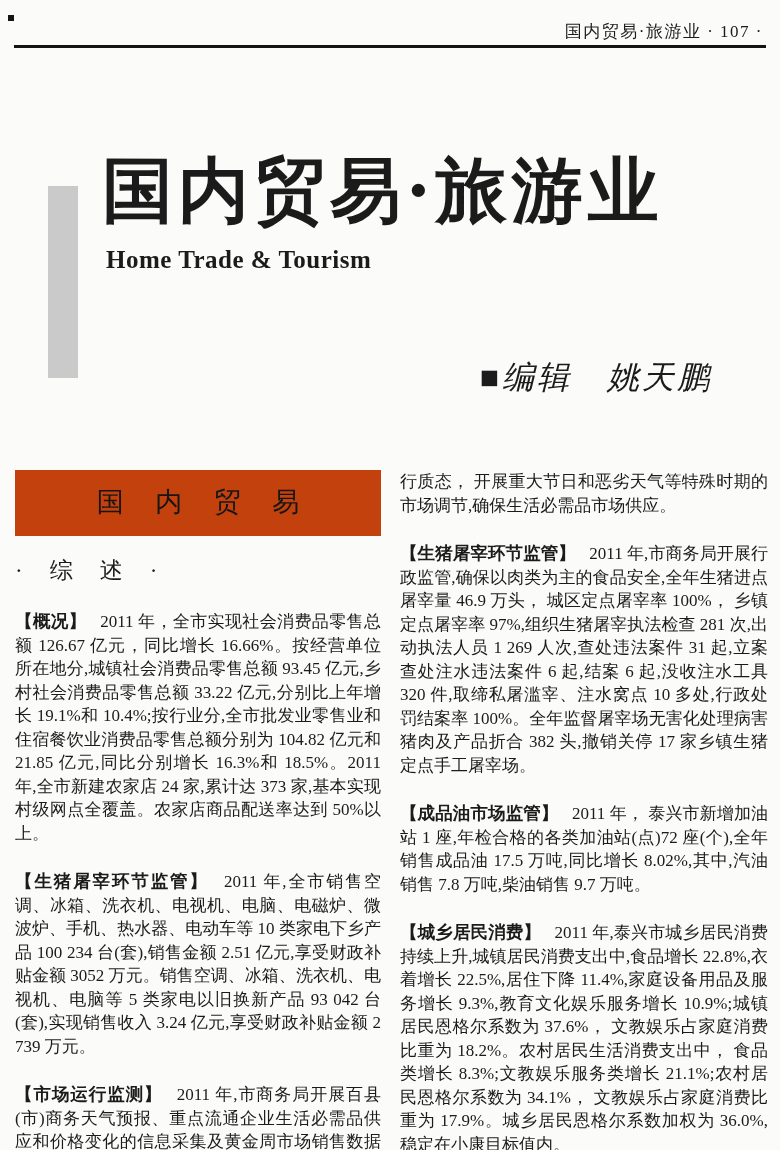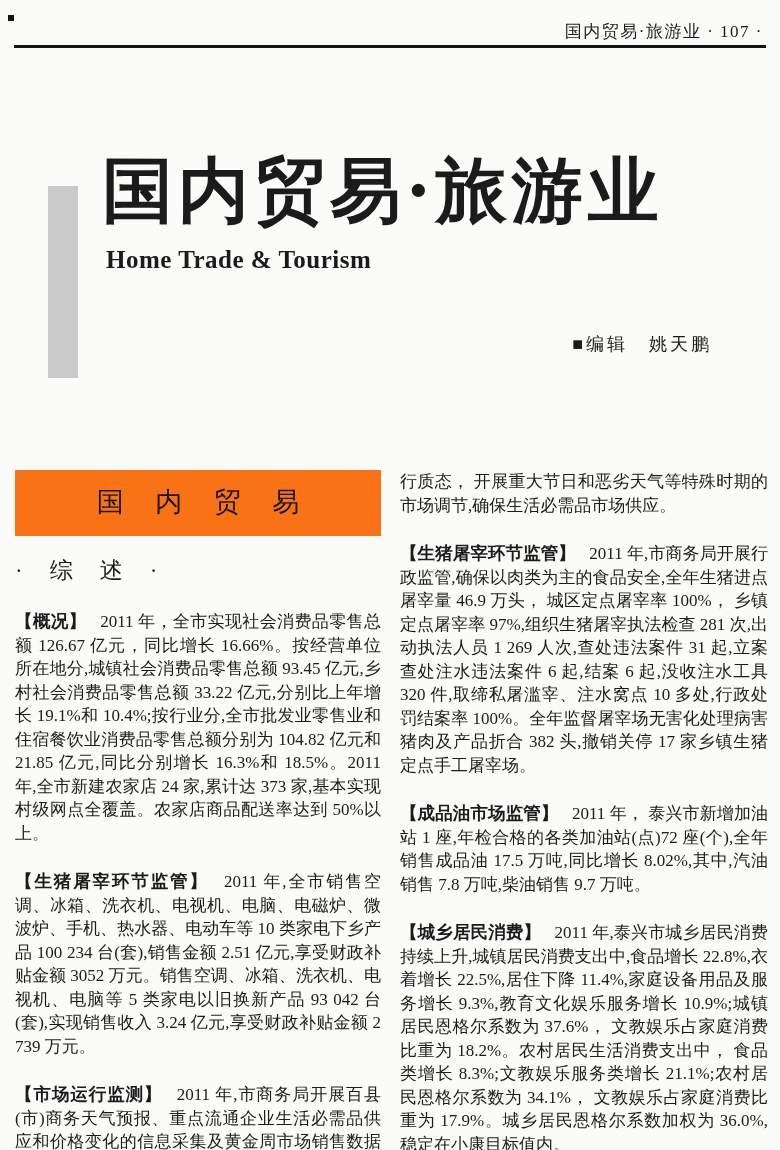--- a/index.html
+++ b/index.html
@@ -9,28 +9,28 @@
 
   
   .running-head { position:absolute; top:20px; right:17px; font-size:17px; letter-spacing:1.5px; white-space:nowrap; }
   .head-rule { position:absolute; top:45px; left:14px; width:752px; height:3px; background:#141414; }
   .corner-mark { position:absolute; top:15px; left:8px; width:6px; height:6px; background:#141414; }
 
   
   .chapter-bar { position:absolute; top:186px; left:48px; width:30px; height:192px; background:#cacaca; }
   .chapter-title { position:absolute; top:144px; left:102px; font-size:71px; font-weight:900; letter-spacing:5px; white-space:nowrap; font-family:"DejaVu Serif","Liberation Serif",serif; }
   .chapter-subtitle { position:absolute; top:246px; left:106px; font-size:25px; font-weight:bold; letter-spacing:0.5px; font-family:"Liberation Serif","DejaVu Serif",serif; }
-  .editor-line { position:absolute; top:332px; right:68px; font-size:18px; letter-spacing:3px; white-space:nowrap; }
+  .editor-line { position:absolute; top:356px; right:68px; font-size:32px; letter-spacing:3px; white-space:nowrap;font-style:italic; }
 
   
   .col { position:absolute; top:470px; font-size:17px; line-height:23.5px; text-align:justify; text-justify:inter-ideograph; }
   .col-left { left:15px; width:366px; }
   .col-right { left:400px; width:368px; }
 
-  .section-box { height:66px; background:#f97316; display:flex; align-items:center; justify-content:center;
+  .section-box { height:66px; background:#c2410c; display:flex; align-items:center; justify-content:center;
                  font-family:"Liberation Sans","DejaVu Sans",sans-serif; font-size:27px; letter-spacing:12px;
                  text-indent:12px; color:#161616; }
   .sub-heading { margin-top:21px; text-align:left; font-size:23px; letter-spacing:2px; line-height:28px; }
 
   .entry { margin-top:25px; }
   .entry-head { font-family:Liberation Sans, sans-serif; font-weight:bold; font-size:17.5px; margin-right:9px; }
   .lead-para { margin-top:0; }
 </style>
 </head>
 <body>

